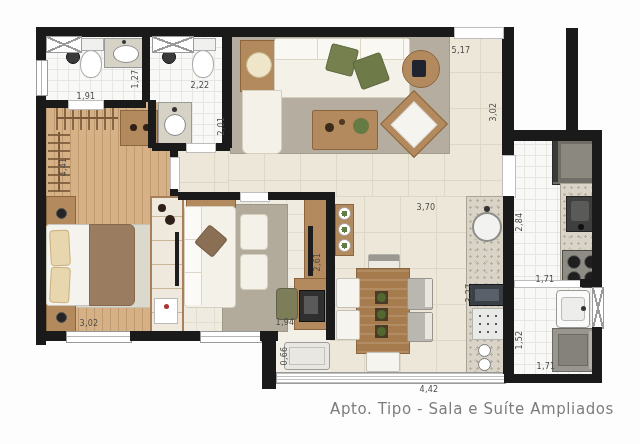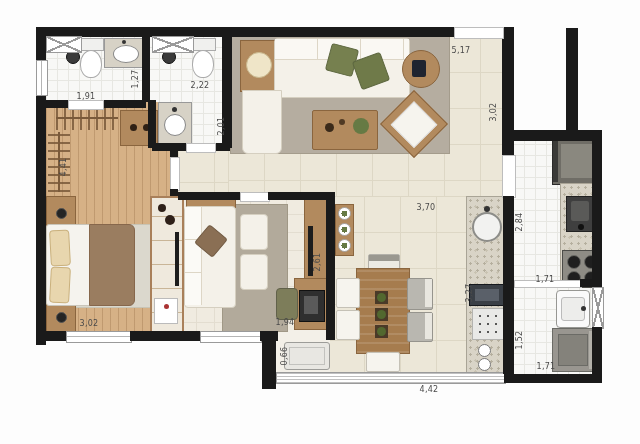--- a/index.html
+++ b/index.html
@@ -286,13 +286,14 @@
       <span class="dim" style="left: 285px; top: 322px;">1,94</span>
       <span class="dim" style="left: 426px; top: 207px;">3,70</span>
       <span class="dim r" style="left: 519px; top: 222px;">2,84</span>
       <span class="dim r" style="left: 469px; top: 293px;">3,27</span>
       <span class="dim" style="left: 545px; top: 279px;">1,71</span>
       <span class="dim r" style="left: 519px; top: 340px;">1,52</span>
       <span class="dim" style="left: 546px; top: 366px;">1,71</span>
       <span class="dim" style="left: 429px; top: 365px; margin-top: 24px;">4,42</span>
       <span class="dim r" style="left: 284px; top: 356px;">0,66</span>
     </div>
+  <div class="caption">Apto. Tipo - Sala e Suíte Ampliados</div>
 </div>
 
 </body></html>

